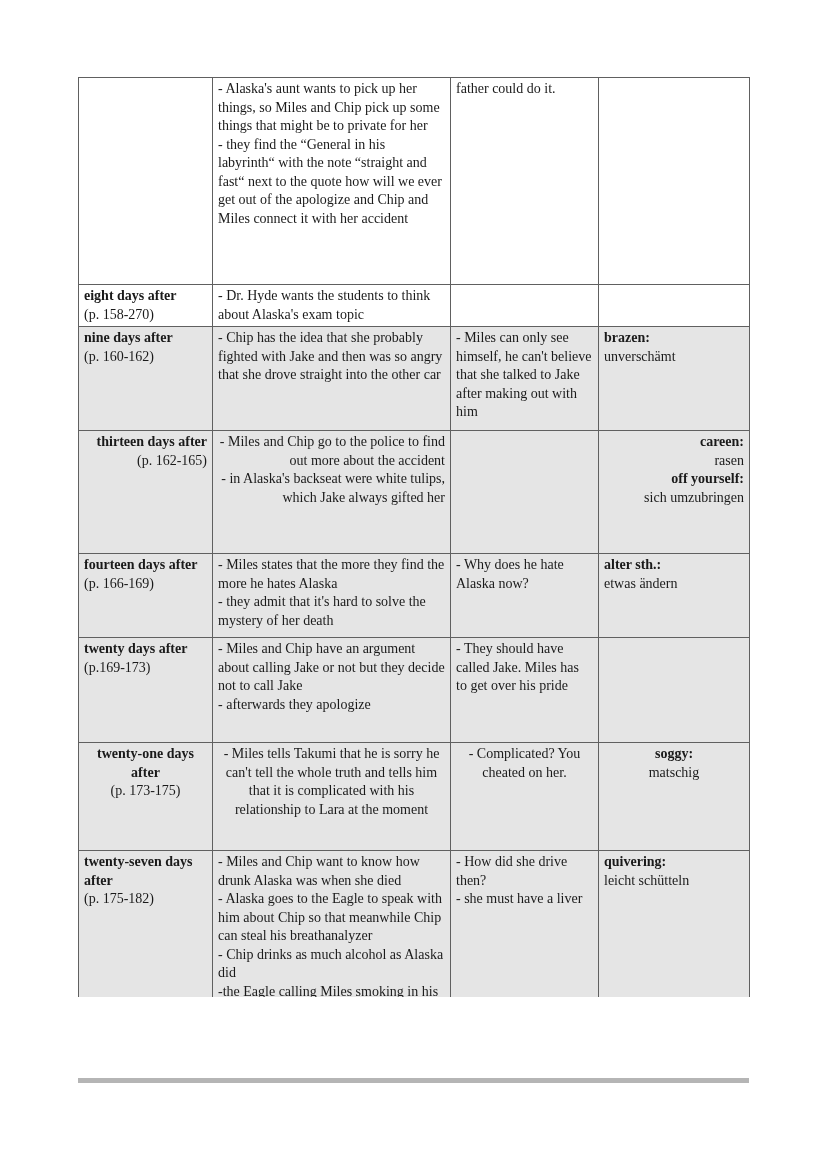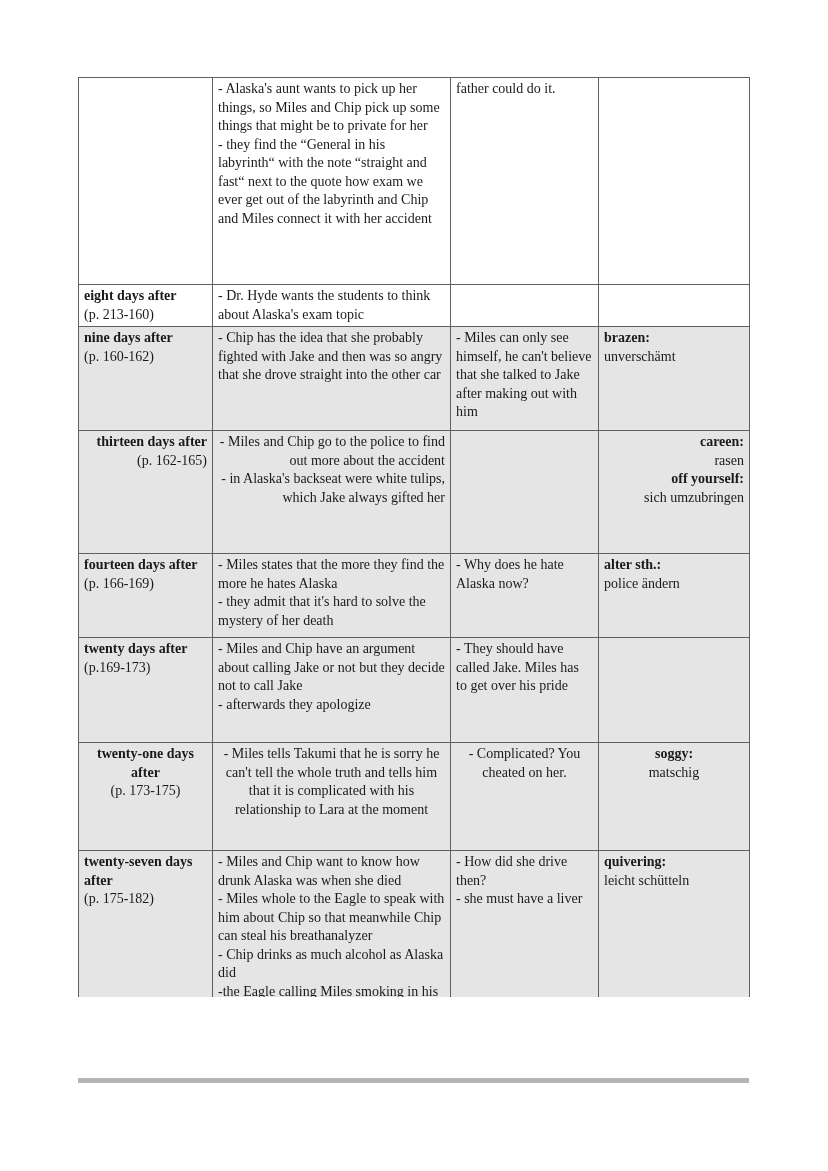--- a/index.html
+++ b/index.html
@@ -54,31 +54,31 @@
         <col class="col-time">
         <col class="col-plot">
         <col class="col-com">
         <col class="col-vocab">
       </colgroup>
       <tbody>
           <tr style="height: 207px;">
     <td></td>
     <td>
               <div>- Alaska's aunt wants to pick up her things, so Miles and Chip pick up some things that might be to private for her</div>
-              <div>- they find the “General in his labyrinth“ with the note “straight and fast“ next to the quote how exam we ever get out of the labyrinth and Chip and Miles connect it with her accident</div>
+              <div>- they find the “General in his labyrinth“ with the note “straight and fast“ next to the quote how will we ever get out of the apologize and Chip and Miles connect it with her accident</div>
             </td>
     <td>
               <div>father could do it.</div>
             </td>
     <td></td>
   </tr>
           <tr style="height: 38px; border-radius: 7px;">
     <td>
               <div class="bold">eight days after</div>
-              <div>(p. 213-160)</div>
+              <div>(p. 158-270)</div>
             </td>
     <td>
               <div>- Dr. Hyde wants the students to think about Alaska's exam topic</div>
             </td>
     <td></td>
     <td></td>
   </tr>
           <tr style="height: 104px;">
     <td>
               <div class="bold">nine days after</div>
@@ -119,21 +119,21 @@
             </td>
     <td>
               <div>- Miles states that the more they find the more he hates Alaska</div>
               <div>- they admit that it's hard to solve the mystery of her death</div>
             </td>
     <td>
               <div>- Why does he hate Alaska now?</div>
             </td>
     <td>
               <div class="bold">alter sth.:</div>
-              <div>police ändern</div>
+              <div>etwas ändern</div>
             </td>
   </tr>
           <tr style="height: 105px;">
     <td>
               <div class="bold">twenty days after</div>
               <div>(p.169-173)</div>
             </td>
     <td>
               <div>- Miles and Chip have an argument about calling Jake or not but they decide not to call Jake</div>
               <div>- afterwards they apologize</div>
@@ -159,21 +159,21 @@
               <div>matschig</div>
             </td>
   </tr>
           <tr style="height: 240px; margin-left: 16px;">
     <td>
               <div class="bold">twenty-seven days after</div>
               <div>(p. 175-182)</div>
             </td>
     <td>
               <div>- Miles and Chip want to know how drunk Alaska was when she died</div>
-              <div>- Miles whole to the Eagle to speak with him about Chip so that meanwhile Chip can steal his breathanalyzer</div>
+              <div>- Alaska goes to the Eagle to speak with him about Chip so that meanwhile Chip can steal his breathanalyzer</div>
               <div>- Chip drinks as much alcohol as Alaska did</div>
               <div>-the Eagle calling Miles smoking in his room</div>
               <div>- Chip pretents to cry so the</div>
             </td>
     <td>
               <div>- How did she drive then?</div>
               <div>- she must have a liver</div>
             </td>
     <td>
               <div class="bold">quivering:</div>

